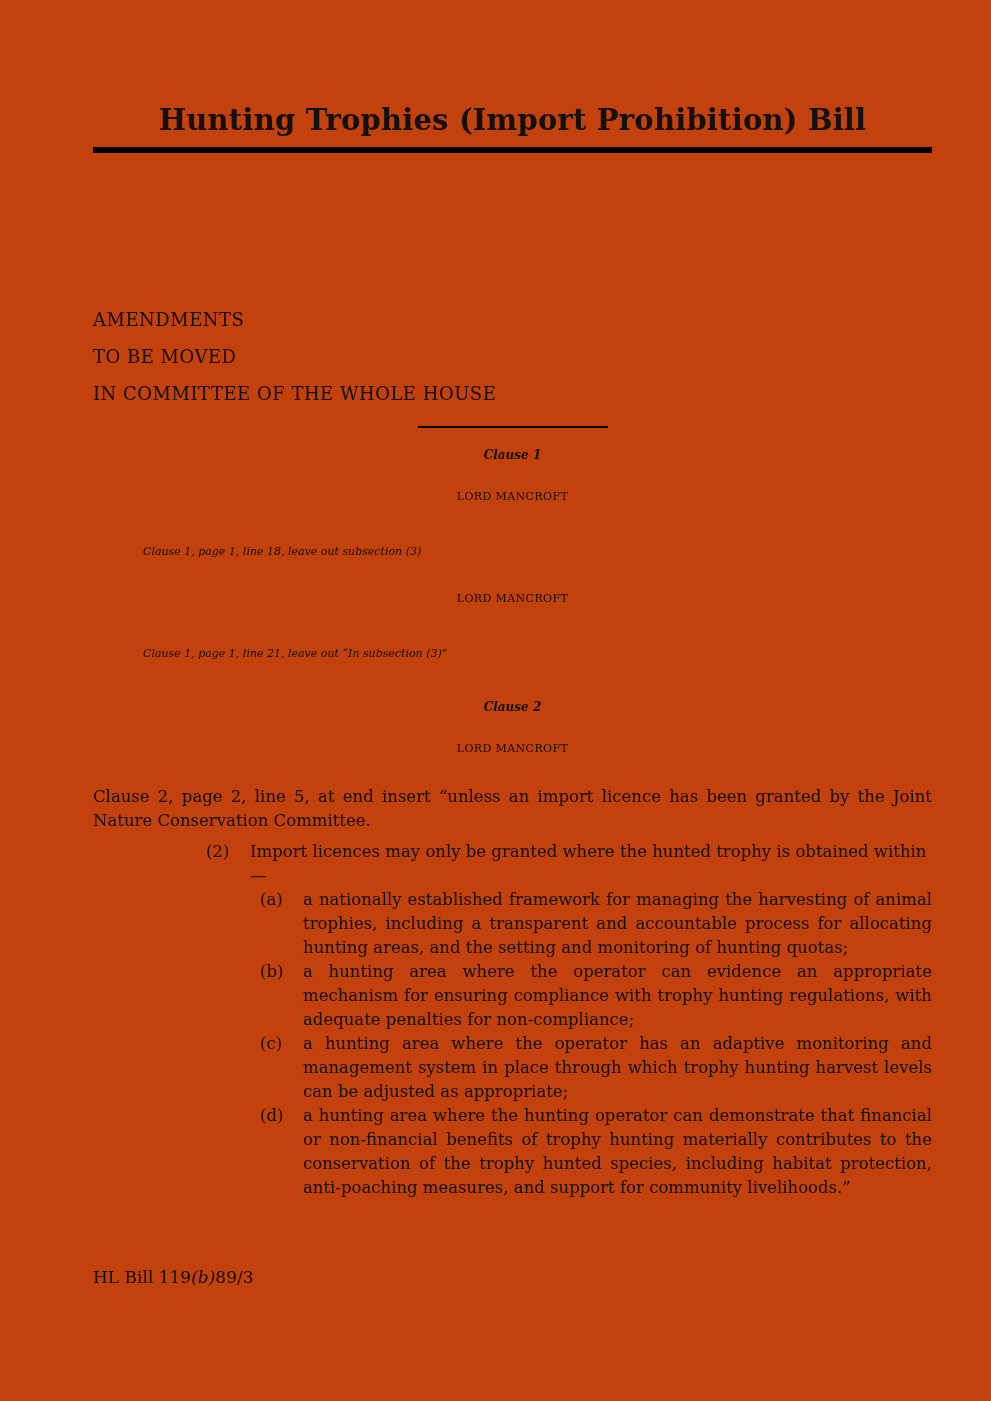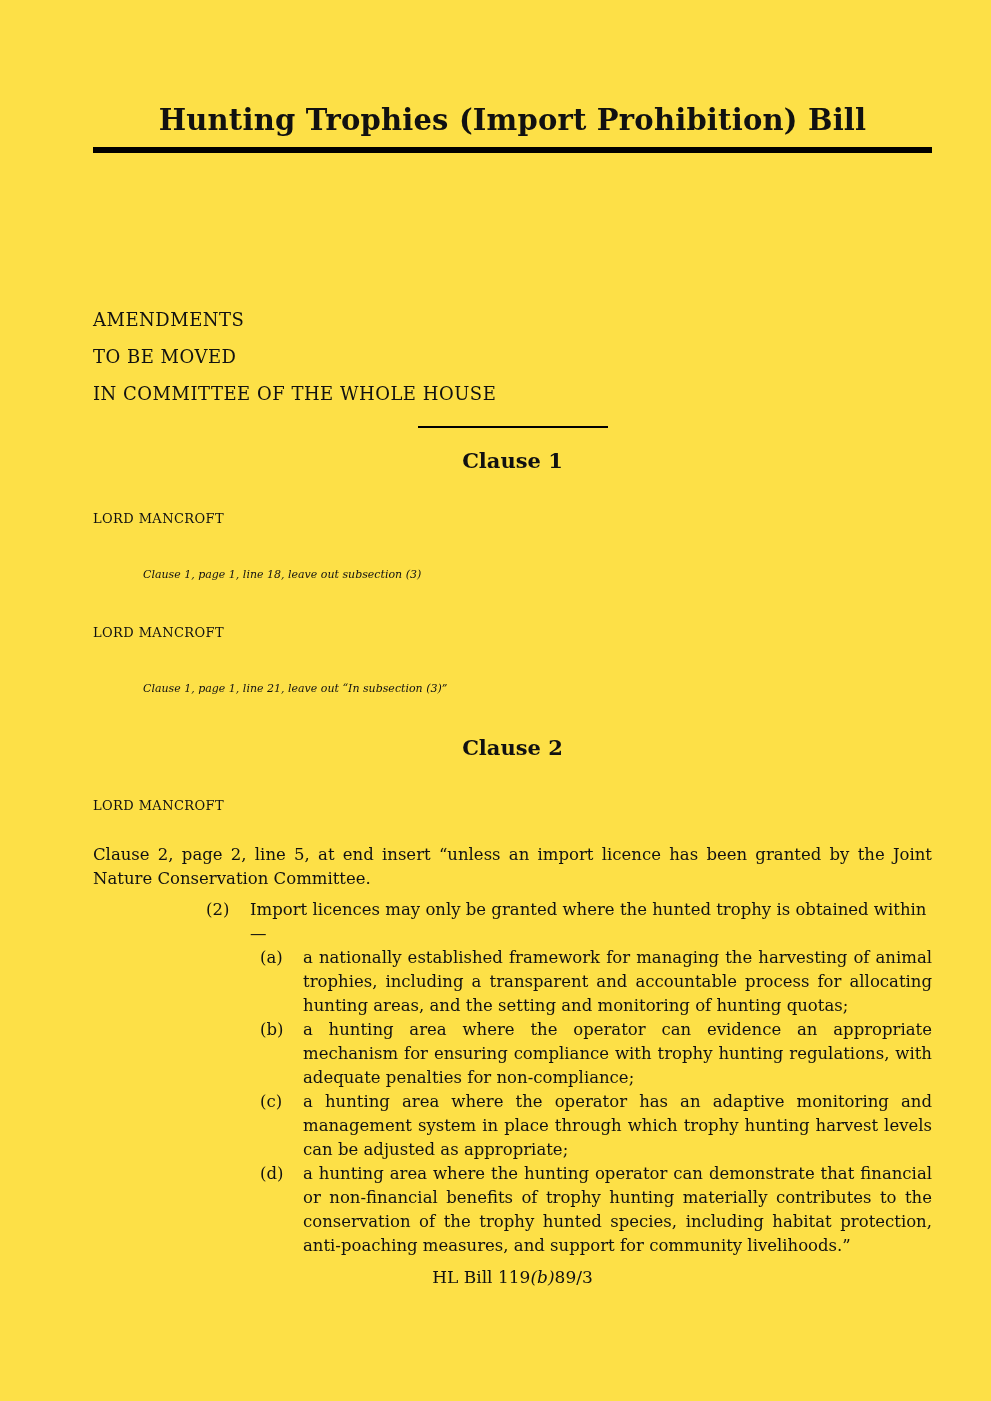--- a/index.html
+++ b/index.html
@@ -6,21 +6,21 @@
   html, body { background: #ffffff; }
   body {
     font-family: "DejaVu Serif", "Liberation Serif", serif;
     color: #111111;
   }
   .page {
     position: relative;
     width: 991px;
     height: 1401px;
     margin: 0 auto;
-    background: #fde047;
+    background: #c2410c;
     padding: 103px 59px 112px 93px;
     display: flex;
     flex-direction: column;
   }
   .doc-title {
     text-align: center;
     font-size: 29px;
     font-weight: bold;
     line-height: 34px;
     letter-spacing: 0.2px;
@@ -39,28 +39,30 @@
     letter-spacing: 0.5px;
   }
   .stage-rule {
     width: 190px;
     margin: 14px auto 0 auto;
     border-top: 2px solid #000;
   }
   .clause-heading {
     text-align: center;
     font-weight: bold;
-    font-size: 21px;
+    font-size: 12px;
+    font-style: italic;
   }
   .clause-heading.first { margin-top: 20px; }
   .clause-heading.second { margin-top: 34px; }
   .mover {
-    font-size: 13px;
+    text-align: center;
+    font-size: 11px;
     letter-spacing: 0.4px;
-    margin-top: 38px;
+    margin-top: 28px;
   }
   .amendment-line {
     margin-top: 37px;
     margin-left: 50px;
     font-size: 11px;
     line-height: 24px;
     font-style: italic;
   }
   .amendment-para {
     margin-top: 30px;
@@ -90,21 +92,21 @@
     text-align: justify;
   }
   .sub-item .label {
     position: absolute;
     left: 70px;
     top: 0;
   }
   .footer {
     margin-top: auto;
     display: flex;
-    justify-content: center;
+    justify-content: flex-start;
     font-size: 17px;
     line-height: 24px;
   }
   .footer .italic { font-style: italic; }
 </style>
 </head>
 <body>
 
 <div class="page">
 

